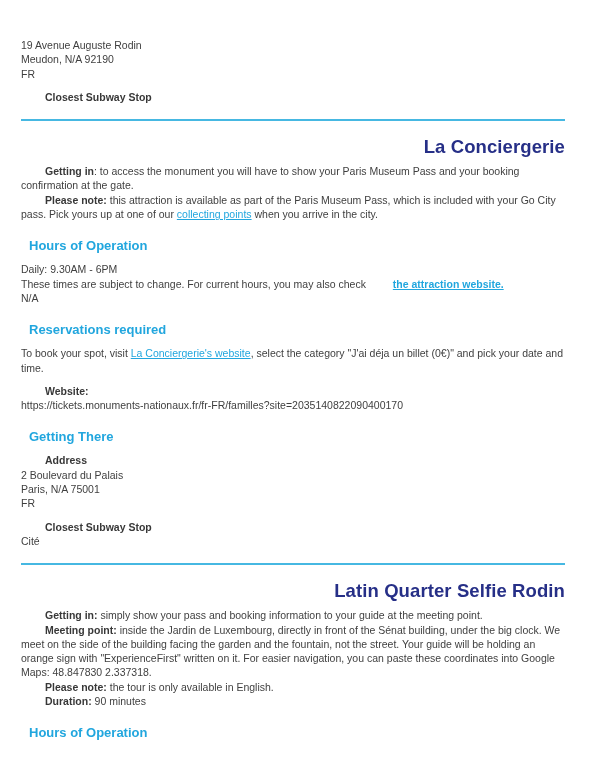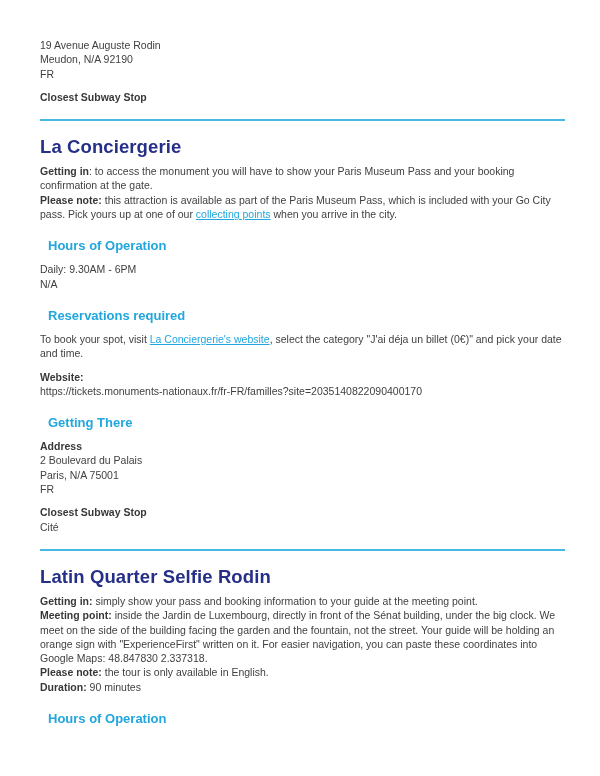--- a/index.html
+++ b/index.html
@@ -6,37 +6,38 @@
   body {
     width: 600px; height: 776px;
     background: #ffffff;
     font-family: "Liberation Sans", "DejaVu Sans", sans-serif;
     color: #3f3f3f;
     overflow: hidden;
   }
   .page {
     box-sizing: border-box;
     width: 600px; height: 776px;
-    padding: 38px 35px 20px 40px;
+    padding: 38px 35px 20px 21px;
   }
   p.body {
     margin: 0;
     font-size: 10.5px;
     line-height: 14.3px;
     color: #3f3f3f;
   }
-  .bold, p.label { font-weight: bold; color: #383838; }
+  .bold, p.label { font-weight: bold; color: #383838; margin-left: 24px; }
   p.label { margin-top: 9px; }
   h1.section-title {
     margin: 15px 0 7px 0;
     font-size: 18.5px;
     line-height: 21px;
     font-weight: bold;
     color: #262f87;
     letter-spacing: 0.1px;
+    text-align: right;
   }
   h2.sub-heading {
     margin: 17px 0 9px 8px;
     font-size: 13px;
     line-height: 15px;
     font-weight: bold;
     color: #21a6de;
   }
   hr.divider {
     border: none;
@@ -64,20 +65,21 @@
   </div>
 
   <hr class="divider">
 
   <section>
     <h1 class="section-title">La Conciergerie</h1>
     <p class="body"><span class="bold">Getting in</span><span>: to access the monument you will have to show your Paris Museum Pass and your booking confirmation at the gate.</span><br><span class="bold">Please note:</span><span> this attraction is available as part of the Paris Museum Pass, which is included with your Go City pass. Pick yours up at one of our </span><a class="inline-link">collecting points</a><span> when you arrive in the city.</span></p>
 
     <h2 class="sub-heading">Hours of Operation</h2>
     <p class="body">Daily: 9.30AM - 6PM</p>
+    <p class="body"><span>These times are subject to change. For current hours, you may also check </span><a class="inline-link bold">the attraction website.</a></p>
 
     <p class="body">N/A</p>
 
     <h2 class="sub-heading">Reservations required</h2>
     <p class="body"><span>To book your spot, visit </span><a class="inline-link">La Conciergerie's website</a><span>, select the category "J'ai déja un billet (0€)" and pick your date and time.</span></p>
 
     <p class="body label">Website:</p>
     <p class="body">https://tickets.monuments-nationaux.fr/fr-FR/familles?site=2035140822090400170</p>
 
     <h2 class="sub-heading">Getting There</h2>

